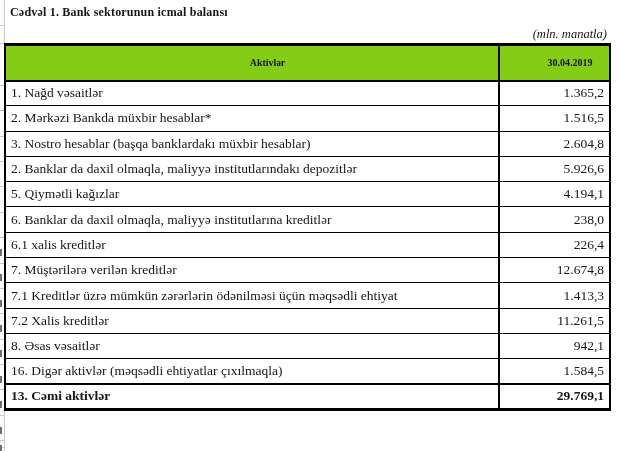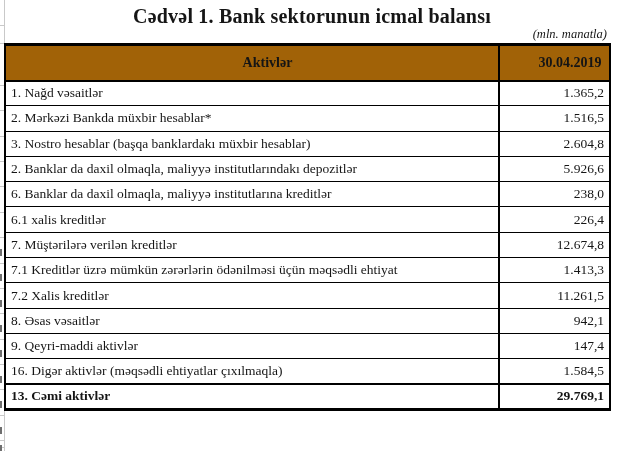--- a/index.html
+++ b/index.html
@@ -25,23 +25,23 @@
     background: #c9c9c9;
   }
   .edge-mark {
     position: absolute; left: 0;
     width: 2px; height: 7px;
     background: #6e6e6e;
   }
 
   .title {
     position: absolute; top: 5px; left: 10px; width: 604px;
-    text-align: center;
+    text-align: left;
     font-weight: bold;
-    font-size: 20px;
+    font-size: 12px;
     color: #151515;
     letter-spacing: 0.2px;
   }
   .unit-note {
     position: absolute; top: 27px; right: 13px;
     font-style: italic;
     font-size: 12.5px;
     color: #151515;
   }
 
@@ -54,23 +54,23 @@
   table.balance-table col.c-label { width: 494px; }
   table.balance-table col.c-value { width: 111px; }
 
   th, td {
     border: 1.4px solid #000;
     color: #151515;
     overflow: hidden;
     white-space: nowrap;
   }
   thead th {
-    background: #a16207;
+    background: #84cc16;
     height: 36px;
-    font-size: 14px;
+    font-size: 10px;
     font-weight: bold;
     text-align: center;
     border-top: 3px solid #000;
     border-bottom: 2.6px solid #000;
     padding-left: 32px;
   }
   thead th.label-col { border-left: 2.2px solid #000; }
   thead th.value-col { border-right: 2.2px solid #000; border-left: 2.2px solid #000; }
 
   tbody td {
@@ -149,20 +149,24 @@
         </tr>
         <tr>
           <td class="label">3. Nostro hesablar (başqa banklardakı müxbir hesablar)</td>
           <td class="value">2.604,8</td>
         </tr>
         <tr>
           <td class="label">2. Banklar da daxil olmaqla, maliyyə institutlarındakı depozitlər</td>
           <td class="value">5.926,6</td>
         </tr>
         <tr>
+          <td class="label">5. Qiymətli kağızlar</td>
+          <td class="value">4.194,1</td>
+        </tr>
+        <tr>
           <td class="label">6. Banklar da daxil olmaqla, maliyyə institutlarına kreditlər</td>
           <td class="value">238,0</td>
         </tr>
         <tr>
           <td class="label">6.1  xalis kreditlər</td>
           <td class="value">226,4</td>
         </tr>
         <tr>
           <td class="label">7. Müştərilərə verilən kreditlər</td>
           <td class="value">12.674,8</td>
@@ -173,24 +177,20 @@
         </tr>
         <tr>
           <td class="label">7.2 Xalis kreditlər</td>
           <td class="value">11.261,5</td>
         </tr>
         <tr>
           <td class="label">8.  Əsas vəsaitlər</td>
           <td class="value">942,1</td>
         </tr>
         <tr>
-          <td class="label">9. Qeyri-maddi aktivlər</td>
-          <td class="value">147,4</td>
-        </tr>
-        <tr>
           <td class="label">16. Digər aktivlər (məqsədli ehtiyatlar çıxılmaqla)</td>
           <td class="value">1.584,5</td>
         </tr>
         <tr class="total">
           <td class="label">13. Cəmi aktivlər</td>
           <td class="value">29.769,1</td>
         </tr>
       </tbody>
   </table>
 

